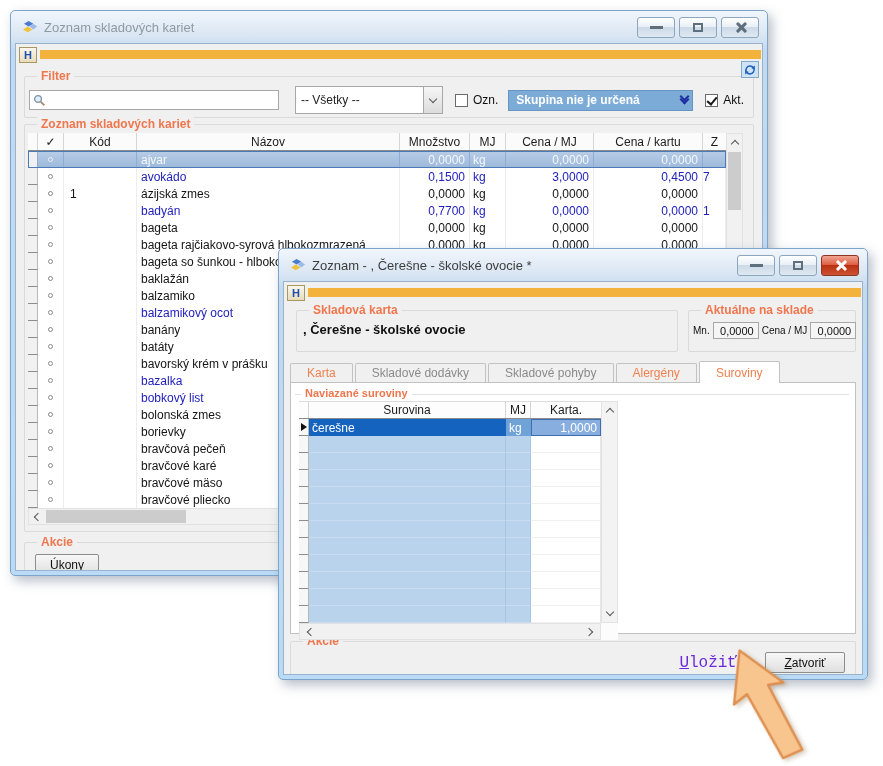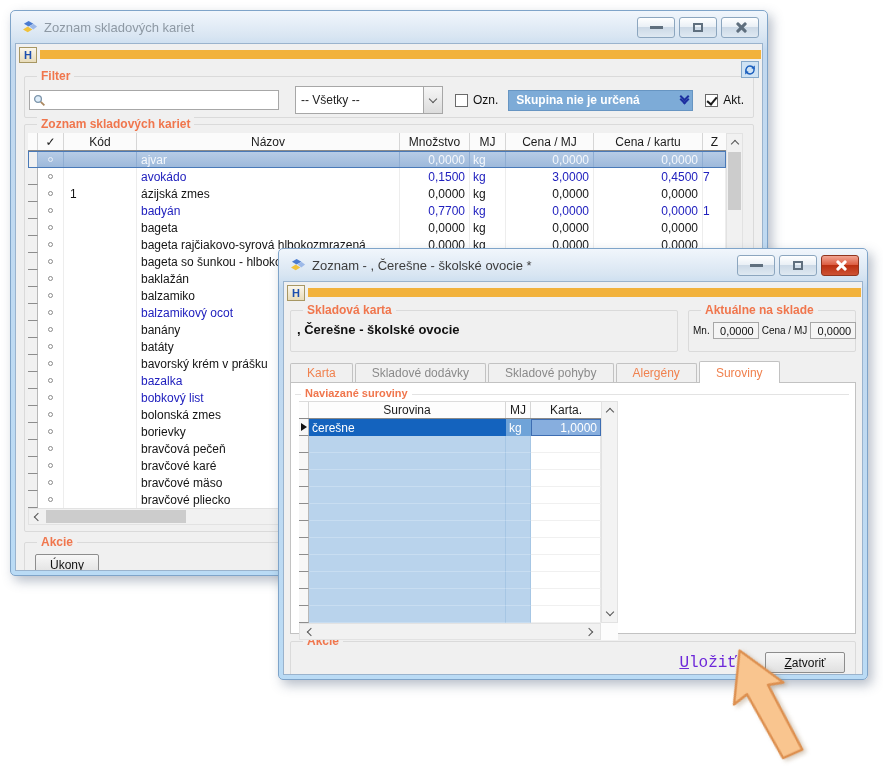--- a/index.html
+++ b/index.html
@@ -122,21 +122,21 @@
   .vscroll { width:17px; background:#f1f1f1; border:1px solid #e2e2e2; display:flex; flex-direction:column; align-items:center; }
   .sbtn { width:15px; height:17px; display:flex; align-items:center; justify-content:center; flex:none; }
   .vthumb { width:13px; height:58px; background:#cccccc; margin-top:1px; flex:none; }
   .hscroll { height:17px; background:#f1f1f1; border:1px solid #e2e2e2; display:flex; align-items:center; width:698px; margin:0 0 0 3px; }
   .hthumb { height:13px; width:140px; background:#cccccc; margin-left:2px; }
   .akcie-group { margin:10px 8px 0 8px; height:38px; }
   .akcie-inner { padding:11px 0 0 10px; }
 
   
   .fg-window { left:278px; top:248px; width:590px; height:432px; z-index:10; }
-  .groups-row { display:flex; margin:8px 6px 0 6px; gap:10px; height:42px; }
+  .groups-row { display:flex; margin:8px 6px 0 12px; gap:10px; height:42px; }
   .card-group { flex:1; }
   .card-name { font-size:13px; font-weight:bold; color:#101010; padding:11px 0 0 6px; white-space:nowrap; overflow:hidden; }
   .stock-group { width:168px; flex:none; }
   .stock-inner { display:flex; align-items:center; padding:11px 3px 0 4px; gap:3px; }
   .stock-inner .slbl { font-size:10px; color:#111; white-space:nowrap; }
   .mini-input { height:17px; border:1px solid #a7a7a7; background:#f5f5f5; font-size:11px; display:flex; align-items:center; justify-content:flex-end; padding:0 4px; color:#111; flex:none; }
 
   .tabs { display:flex; align-items:flex-end; margin:8px 6px 0 6px; height:22px; position:relative; z-index:2; }
   .tab { height:19px; padding:0 16px; border:1px solid #c2c2c2; border-bottom:none; background:#f0f0f0;
          display:flex; align-items:center; font-size:12px; margin-right:2px; border-radius:2px 2px 0 0; white-space:nowrap; }

